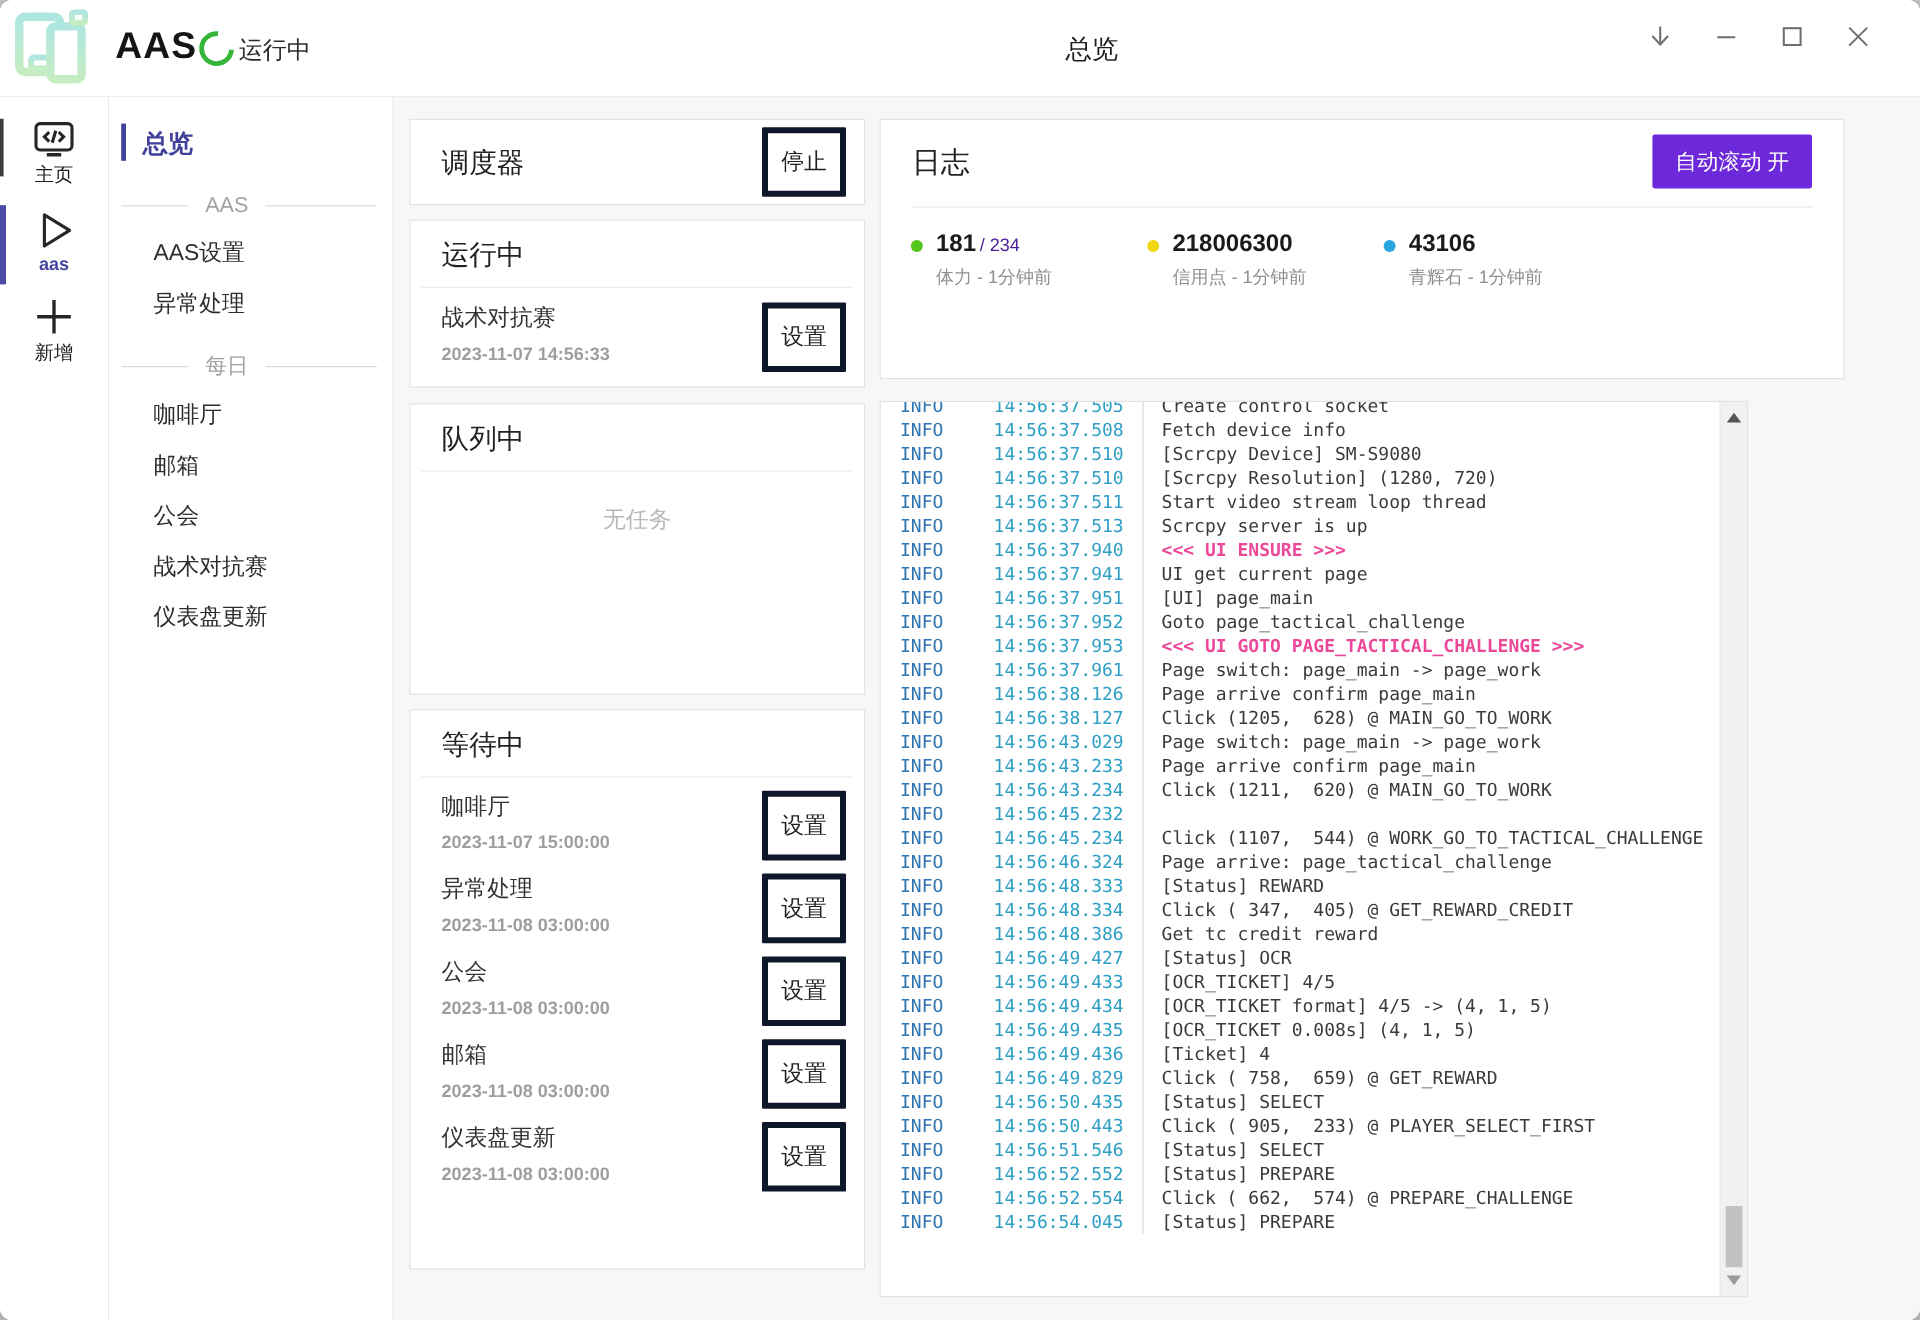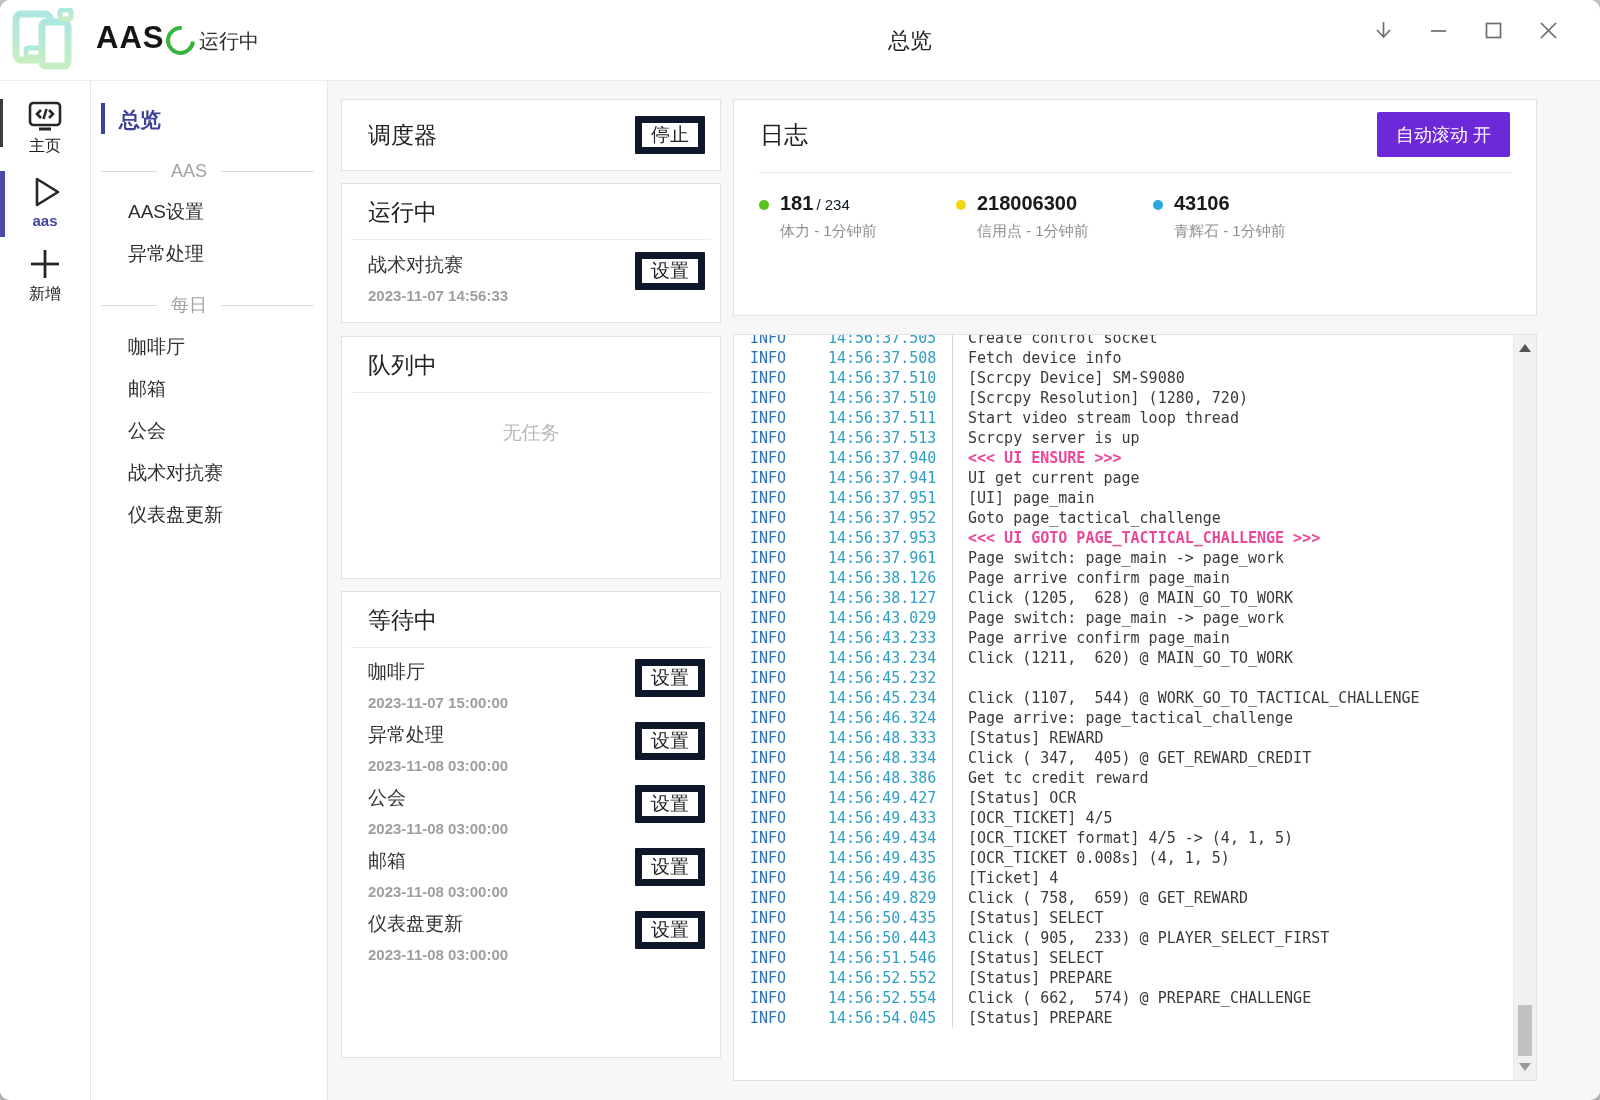--- a/index.html
+++ b/index.html
@@ -28,21 +28,21 @@
   .sidebar{position:absolute;left:91px;top:81px;bottom:0;width:236px;background:#fff;border-right:1px solid #e8e8e8;}
   .overview-item{position:relative;margin:25px 0 0 10px;padding-left:18px;font-size:21px;font-weight:bold;color:#41419b;cursor:pointer;}
   .overview-item::before{content:"";position:absolute;left:0;top:-3px;width:4px;height:31px;background:#41419b;}
   .side-divider{display:flex;align-items:center;margin:27px 13px 0 10px;color:#a2a2a2;font-size:18px;}
   .side-divider::before{content:"";width:56px;height:1px;background:#d9d9d9;margin-right:14px;}
   .side-divider::after{content:"";flex:1;height:1px;background:#d9d9d9;margin-left:14px;}
   .side-item{margin-top:17px;padding-left:37px;font-size:19px;color:#2d2d2d;line-height:25px;cursor:pointer;}
   
   .content{position:absolute;left:328px;top:81px;right:0;bottom:0;background:#f7f7f8;}
   .card{position:absolute;background:#fff;border:1px solid #e2e2e2;box-sizing:border-box;}
-  .btn{border:7px solid #0f172a;background:#fff;font-size:19px;color:#222;width:70px;height:38px;
+  .btn{border:5px solid #0f172a;background:#fff;font-size:19px;color:#222;width:70px;height:58px;
        display:flex;align-items:center;justify-content:center;cursor:pointer;font-family:inherit;border-radius:1px;}
   .card-title{font-size:23px;color:#222;}
   #card-scheduler{left:13px;top:18px;width:380px;height:72px;display:flex;align-items:center;padding:0 15px 0 26px;}
   #card-scheduler .card-title{flex:1;}
   #card-running{left:13px;top:102px;width:380px;height:140px;}
   .card-head{padding:13px 26px 11px;}
   .card-divider{height:1px;background:#ececec;margin:0 9px;}
   .task-row{display:flex;align-items:flex-start;padding:12px 15px 0 26px;}
   .task-info{flex:1;}
   .task-name{font-size:19px;color:#333;}
@@ -55,24 +55,24 @@
   #card-loghead{left:405px;top:18px;width:804px;height:217px;}
   .loghead-row{display:flex;align-items:center;padding:12px 26px 0;}
   .loghead-row .card-title{flex:1;font-size:24px;}
   .btn-primary{background:#6d28d9;color:#fff;border:none;font-size:18px;height:45px;padding:0 19px;
                display:flex;align-items:center;cursor:pointer;font-family:inherit;border-radius:2px;}
   .log-divider{height:1px;background:#e8e8e8;margin:15px 25px 0;}
   .stats{display:flex;padding:19px 0 0 25px;}
   .stat{width:197px;display:flex;box-sizing:border-box;}
   .stat-dot{width:10px;height:10px;border-radius:50%;margin:8px 11px 0 0;flex:none;}
   .stat-value{font-size:20px;font-weight:bold;color:#1a1a1a;}
-  .stat-total{font-size:15px;color:#0f172a;font-weight:normal;margin-left:3px;}
+  .stat-total{font-size:15px;color:#4c1d95;font-weight:normal;margin-left:3px;}
   .stat-label{font-size:15px;color:#8f8f8f;margin-top:7px;}
   
-  #console{left:405px;top:253px;width:804px;height:747px;overflow:hidden;}
+  #console{left:405px;top:253px;width:724px;height:747px;overflow:hidden;}
   .log-lines{margin-top:-7px;}
   .log-row{display:flex;height:20px;line-height:20px;font-family:"DejaVu Sans Mono","Liberation Mono",monospace;font-size:15px;}
   .log-lvl{width:78px;padding-left:16px;color:#2e74b5;flex:none;}
   .log-time{width:124px;color:#2f9fc5;flex:none;}
   .log-sepline{width:1px;background:#d8d8d8;flex:none;margin-right:15px;}
   .log-msg{color:#3a3a3a;white-space:pre;}
   .log-row.bold .log-msg{font-weight:bold;color:#ec4899;}
   .log-scrollbar{position:absolute;right:0;top:0;bottom:0;width:22px;background:#f1f1f2;border-left:1px solid #eaeaea;}
   .scroll-arrow{width:0;height:0;border-left:6px solid transparent;border-right:6px solid transparent;margin:0 auto;cursor:pointer;}
   .arrow-up{border-bottom:8px solid #555;margin-top:9px;}

